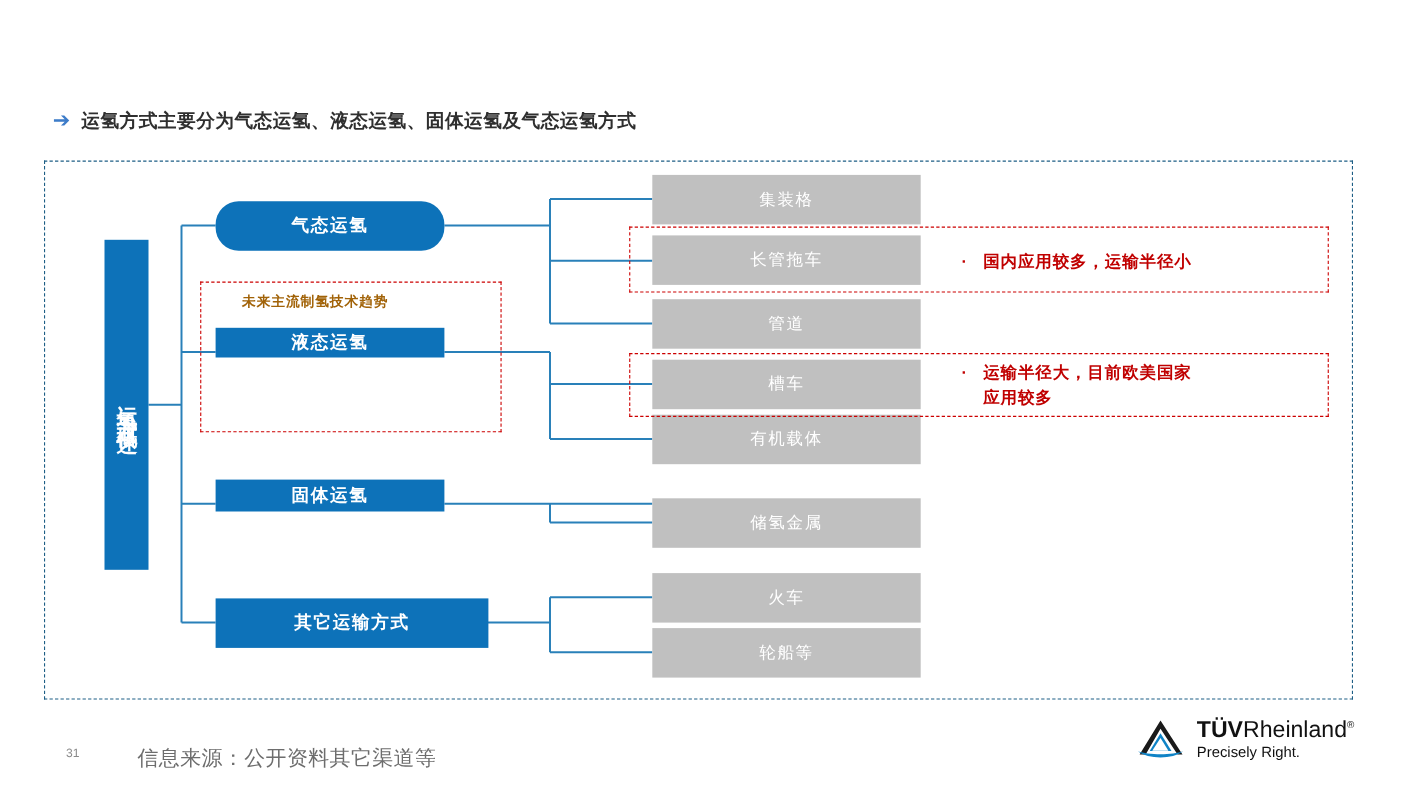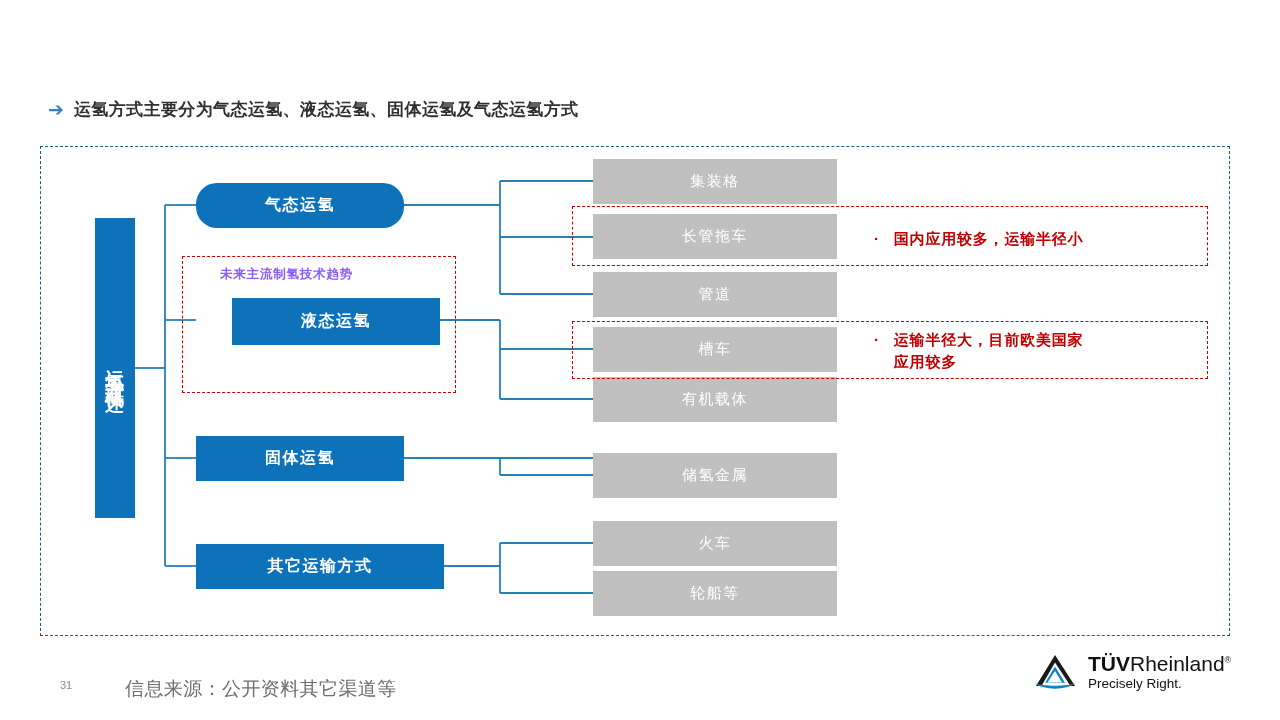--- a/index.html
+++ b/index.html
@@ -138,21 +138,21 @@
     top: 256px;
     width: 274px;
     height: 137px;
     border: 1.6px dashed #cc0000;
     box-sizing: border-box;
   }
   .trend-label {
     position: absolute;
     left: 220px;
     top: 266px;
-    color: #8b5cf6;
+    color: #a16207;
     font-size: 12.5px;
     font-weight: bold;
     letter-spacing: 0.8px;
     white-space: nowrap;
   }
 
   
   .note-frame {
     position: absolute;
     border: 1.6px dashed #cc0000;
@@ -271,24 +271,24 @@
     <div class="root-bar">
       <span class="root-bar-text">运氢方式概述</span>
     </div>
 
     <div class="trend-frame"></div>
     <div class="trend-label">未来主流制氢技术趋势</div>
 
     <div class="cat-box" style="left:196px; top:183px; width:208px; height:45px;border-radius:21px;">
       <span>气态运氢</span>
     </div>
-    <div class="cat-box" style="left:196px; top:298px; width:208px; height:47px;margin-left:36px;">
+    <div class="cat-box" style="left:196px; top:298px; width:208px; height:27px;">
       <span>液态运氢</span>
     </div>
-    <div class="cat-box" style="left:196px; top:436px; width:208px; height:45px;">
+    <div class="cat-box" style="left:196px; top:436px; width:208px; height:29px;">
       <span>固体运氢</span>
     </div>
     <div class="cat-box" style="left:196px; top:544px; width:248px; height:45px;">
       <span>其它运输方式</span>
     </div>
 
     <div class="leaf-box" style="top:159px;">
       <span>集装格</span>
     </div>
     <div class="leaf-box" style="top:214px;">

